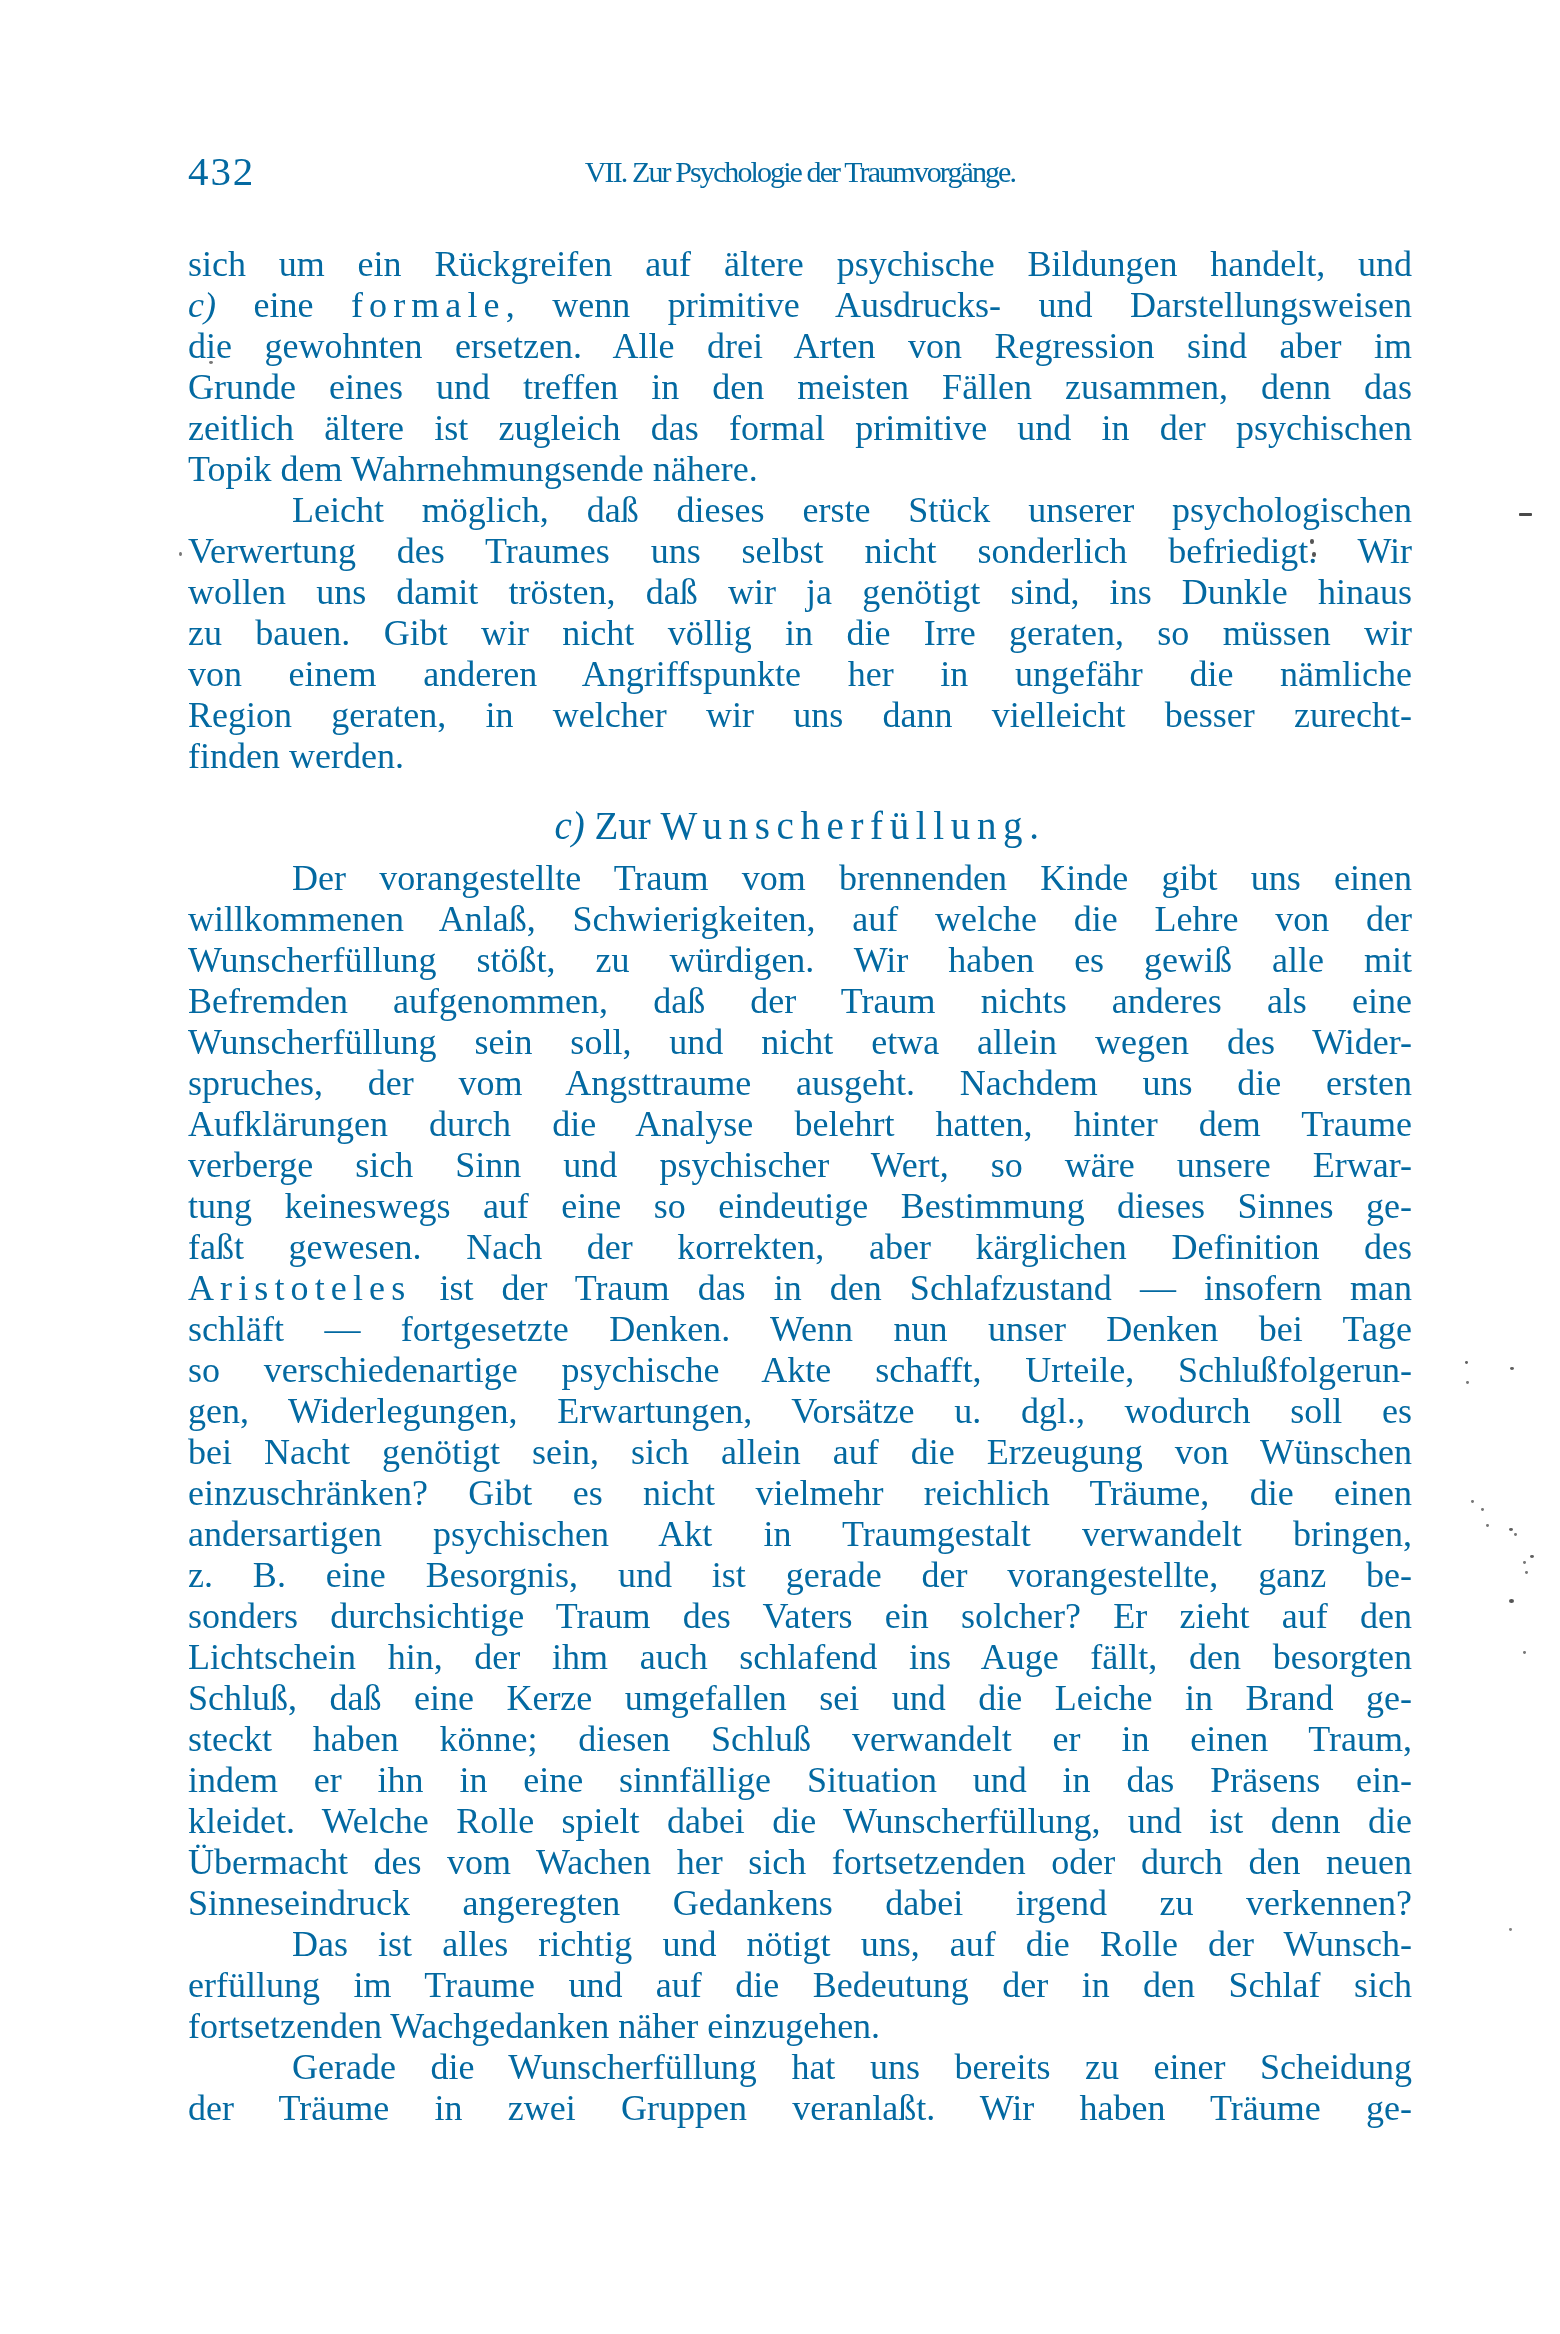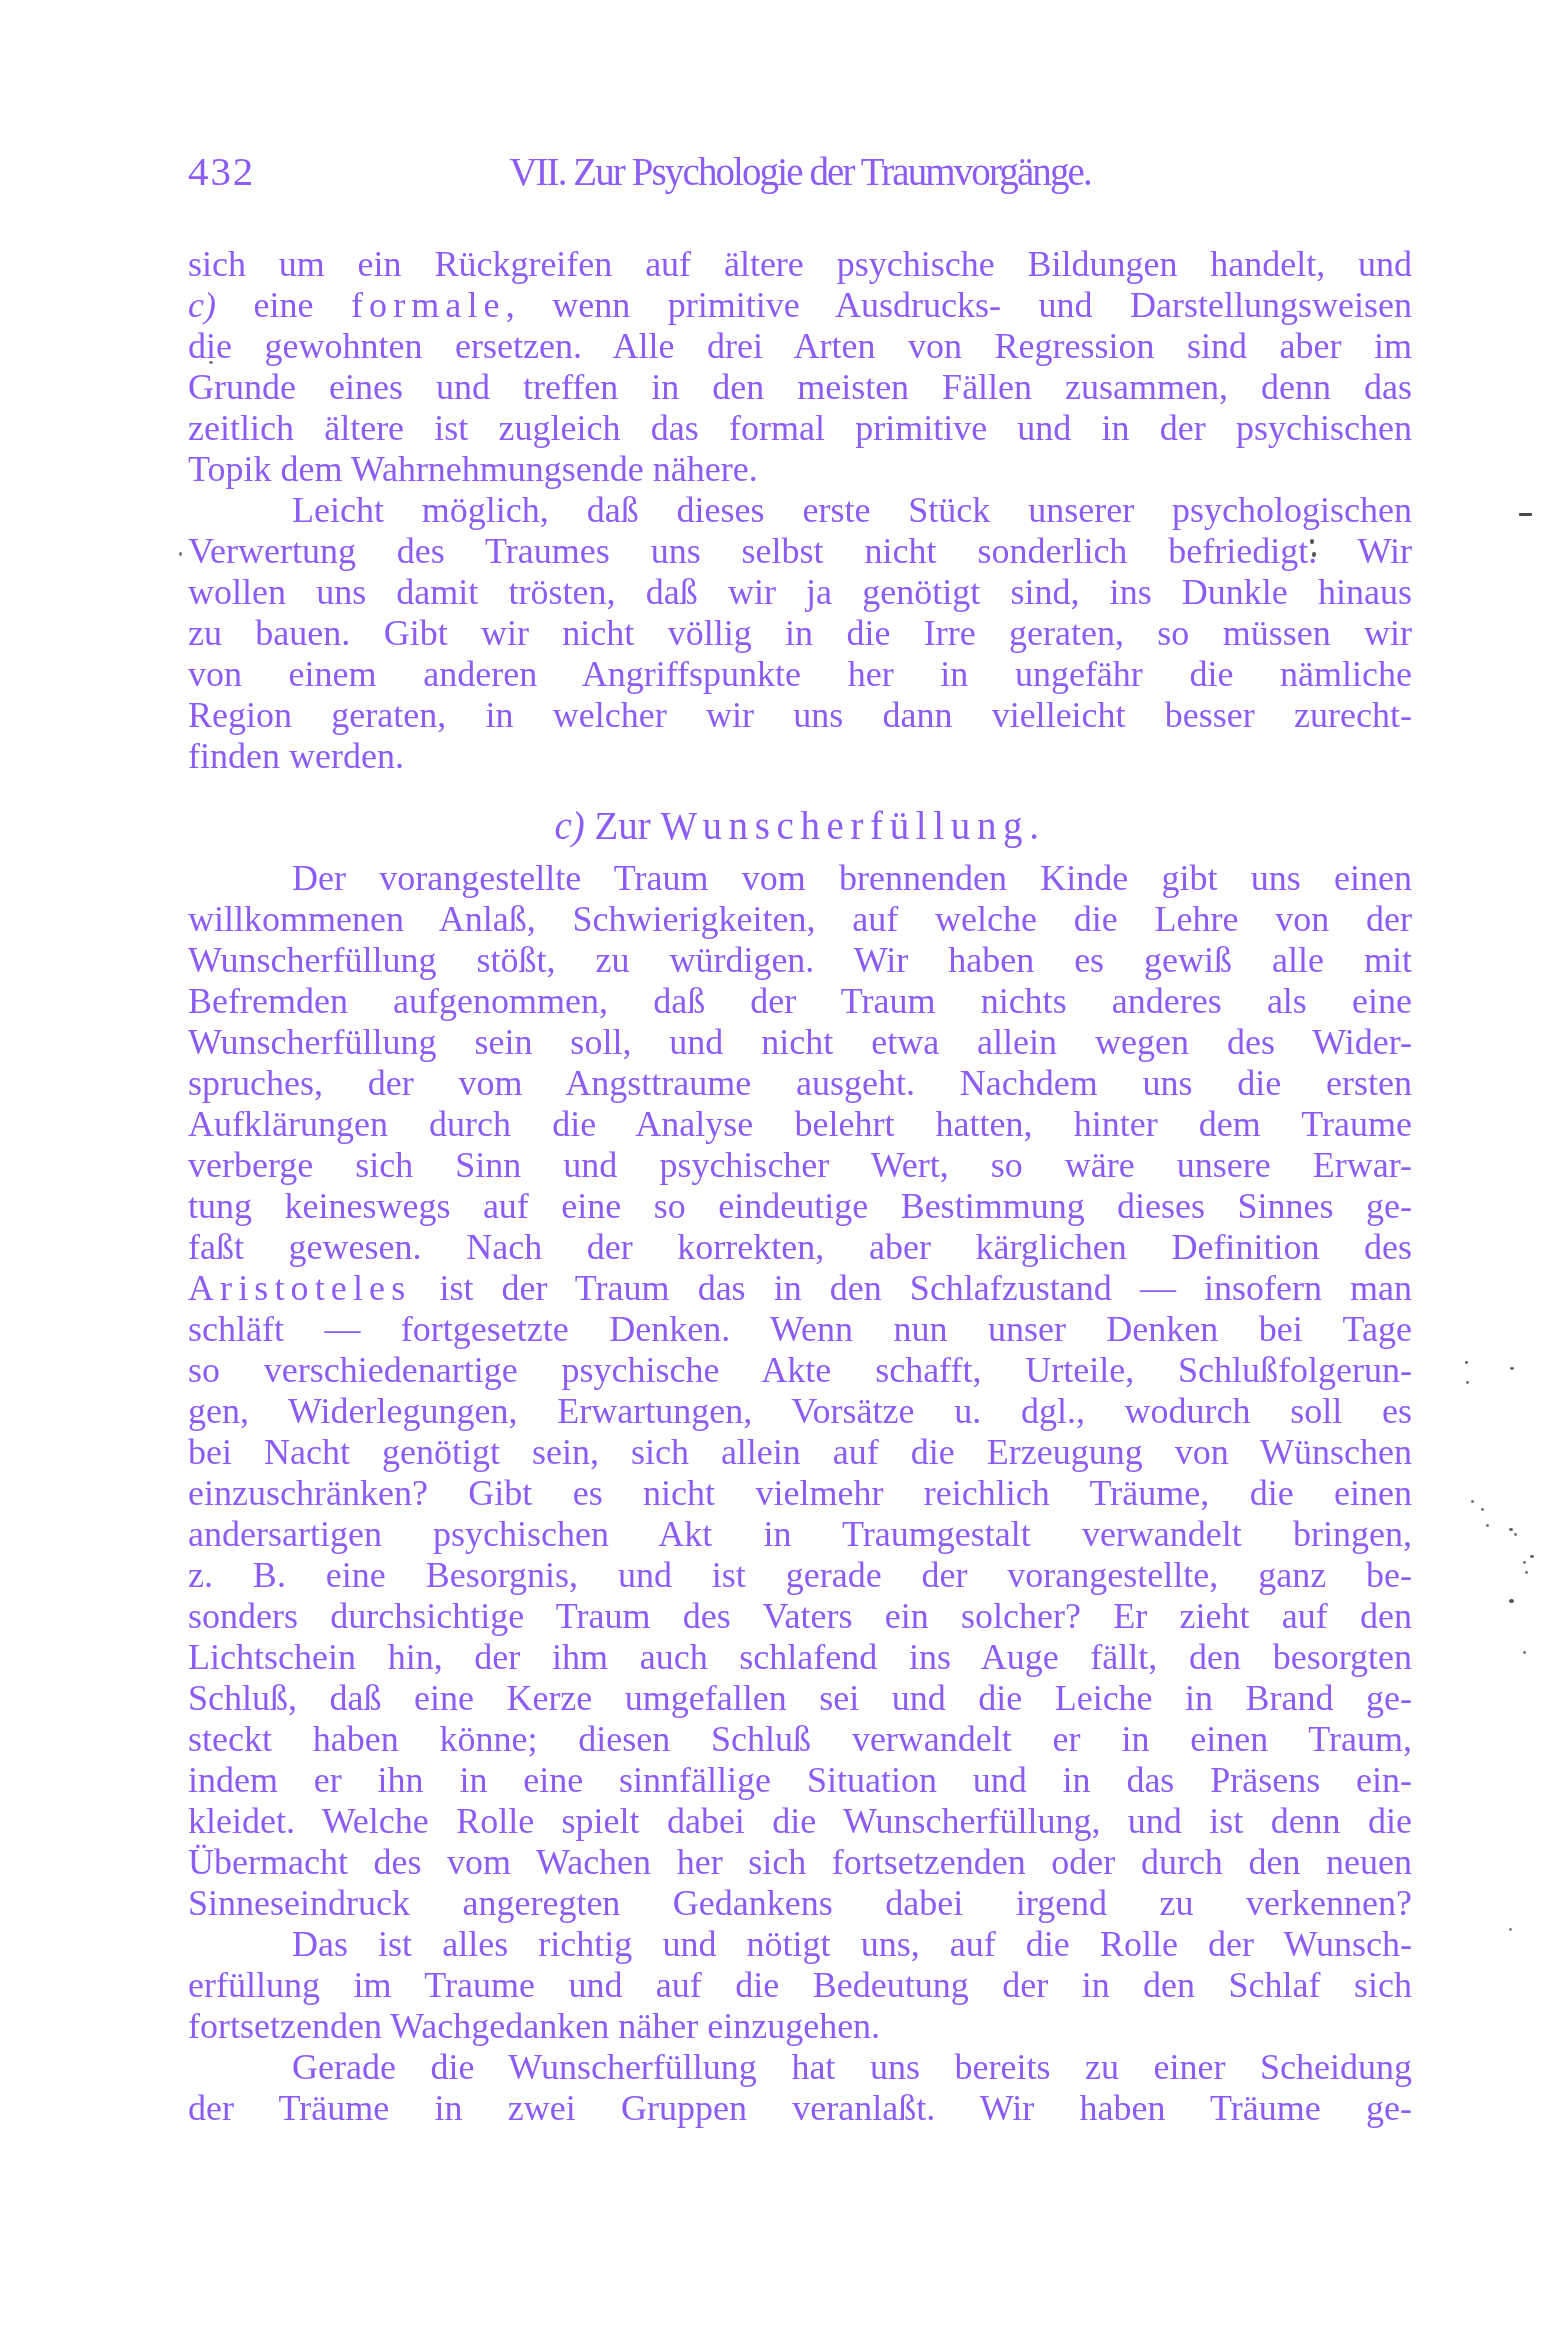--- a/index.html
+++ b/index.html
@@ -2,21 +2,21 @@
 <html style="font-size:15px"><head>
 <meta charset="utf-8">
 <style>
   html, body { margin: 0; padding: 0; background: #e8e8e8; }
   .page {
     position: relative;
     width: 1560px;
     height: 2334px;
     background: #ffffff;
     font-family: "Liberation Serif", "DejaVu Serif", serif;
-    color: #8b5cf6;
+    color: #0369a1;
     overflow: hidden;
     margin: 0 auto;
   }
   .runhead {
     position: absolute;
     top: 149px;
     left: 188px;
     width: 1224px;
     height: 45px;
     line-height: 45px;
@@ -25,21 +25,21 @@
   .pagenum {
     position: absolute;
     left: 0;
     top: 0;
     letter-spacing: 1.9px;
   }
   .runtitle {
     position: absolute;
     left: 50%;
     transform: translateX(-50%);
-    font-size: 39px;
+    font-size: 30px;
     letter-spacing: -1.9px;
     white-space: nowrap;
   }
   .textblock {
     position: absolute;
     left: 188px;
     top: 244px;
     width: 1224px;
     font-size: 36px;
     line-height: 41px;

